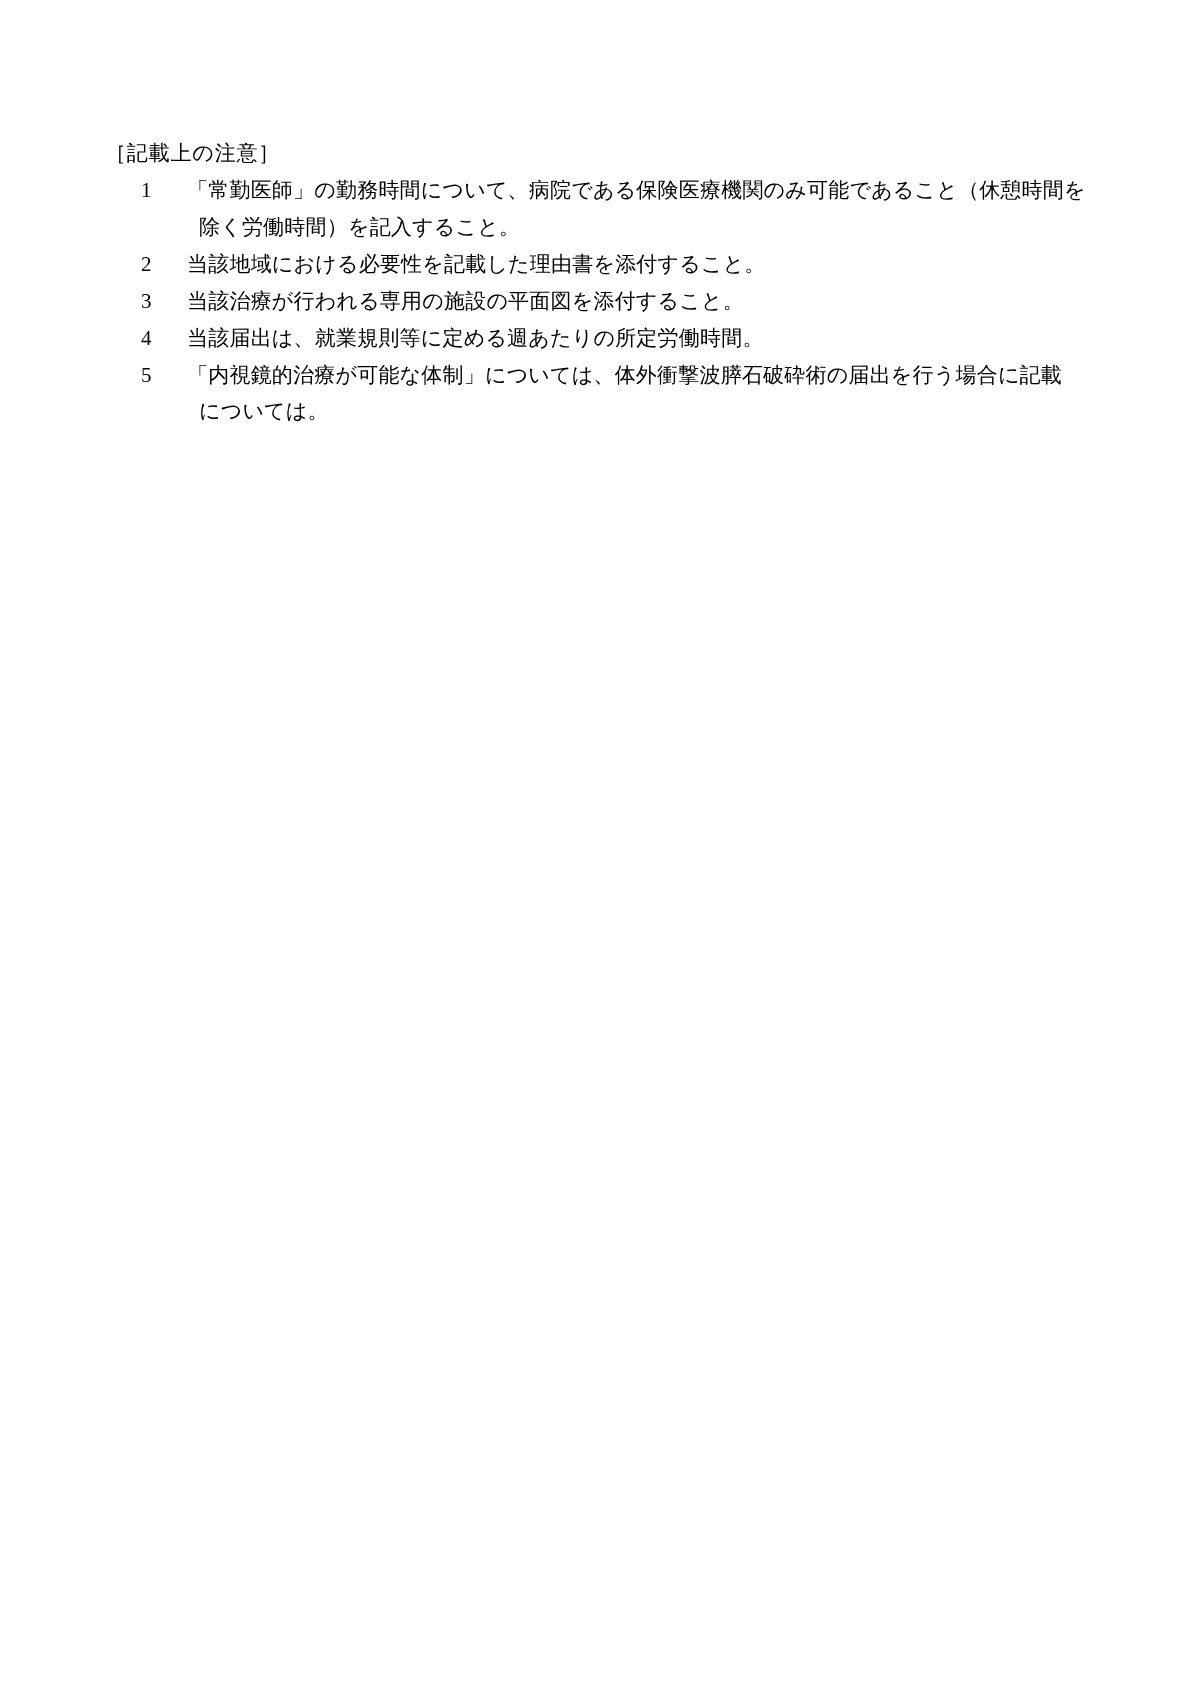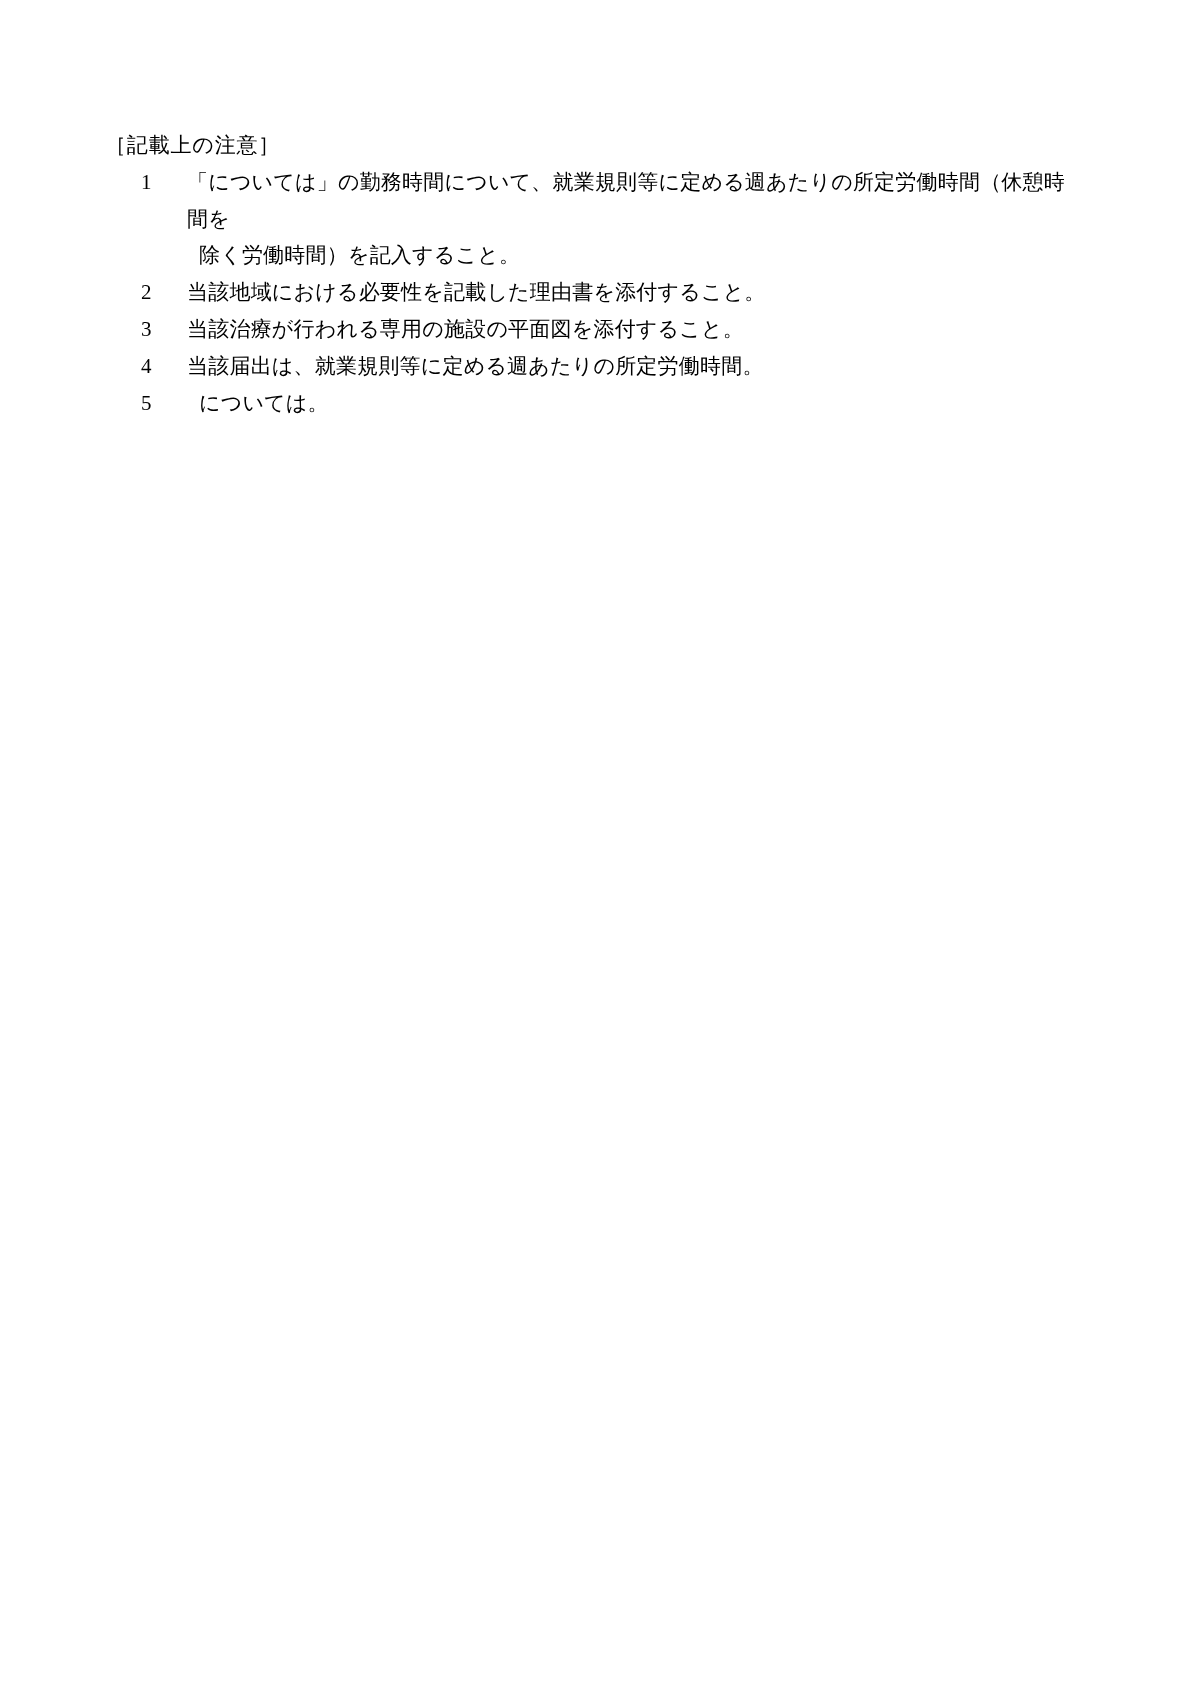--- a/index.html
+++ b/index.html
@@ -21,21 +21,21 @@
     left: 0;
     width: 1181px;
     height: 1695px;
     box-sizing: border-box;
     padding: 130px 95px 0 105px;
   }
   .doc-heading {
     font-size: 21px;
     line-height: 1.45;
     letter-spacing: 0.04em;
-    margin: 0 0 4px 0;
+    margin: 8px 0 4px 0;
     white-space: pre;
   }
   .note-list {
     list-style: none;
     margin: 0;
     padding: 0;
   }
   .note-item {
     display: flex;
     align-items: flex-start;
@@ -71,21 +71,21 @@
 
 <div class="page">
 
   <p class="doc-heading">［記載上の注意］</p>
 
   <ol class="note-list">
 
     <li class="note-item">
       <span class="note-num">1</span>
       <span class="note-body">
-        <span class="note-line">「については」の勤務時間について、就業規則等に定める週あたりの所定労働時間（休憩時間を</span>
+        <span class="note-line">「常勤医師」の勤務時間について、病院である保険医療機関のみ可能であること（休憩時間を</span>
         <span class="note-line cont">除く労働時間）を記入すること。</span>
       </span>
     </li>
 
     <li class="note-item">
       <span class="note-num">2</span>
       <span class="note-body">
         <span class="note-line">当該地域における必要性を記載した理由書を添付すること。</span>
       </span>
     </li>
@@ -100,18 +100,19 @@
     <li class="note-item">
       <span class="note-num">4</span>
       <span class="note-body">
         <span class="note-line">当該届出は、就業規則等に定める週あたりの所定労働時間。</span>
       </span>
     </li>
 
     <li class="note-item">
       <span class="note-num">5</span>
       <span class="note-body">
+        <span class="note-line">「内視鏡的治療が可能な体制」については、体外衝撃波膵石破砕術の届出を行う場合に記載</span>
         <span class="note-line cont">については。</span>
       </span>
     </li>
 
   </ol>
 </div>
 
 </body></html>

